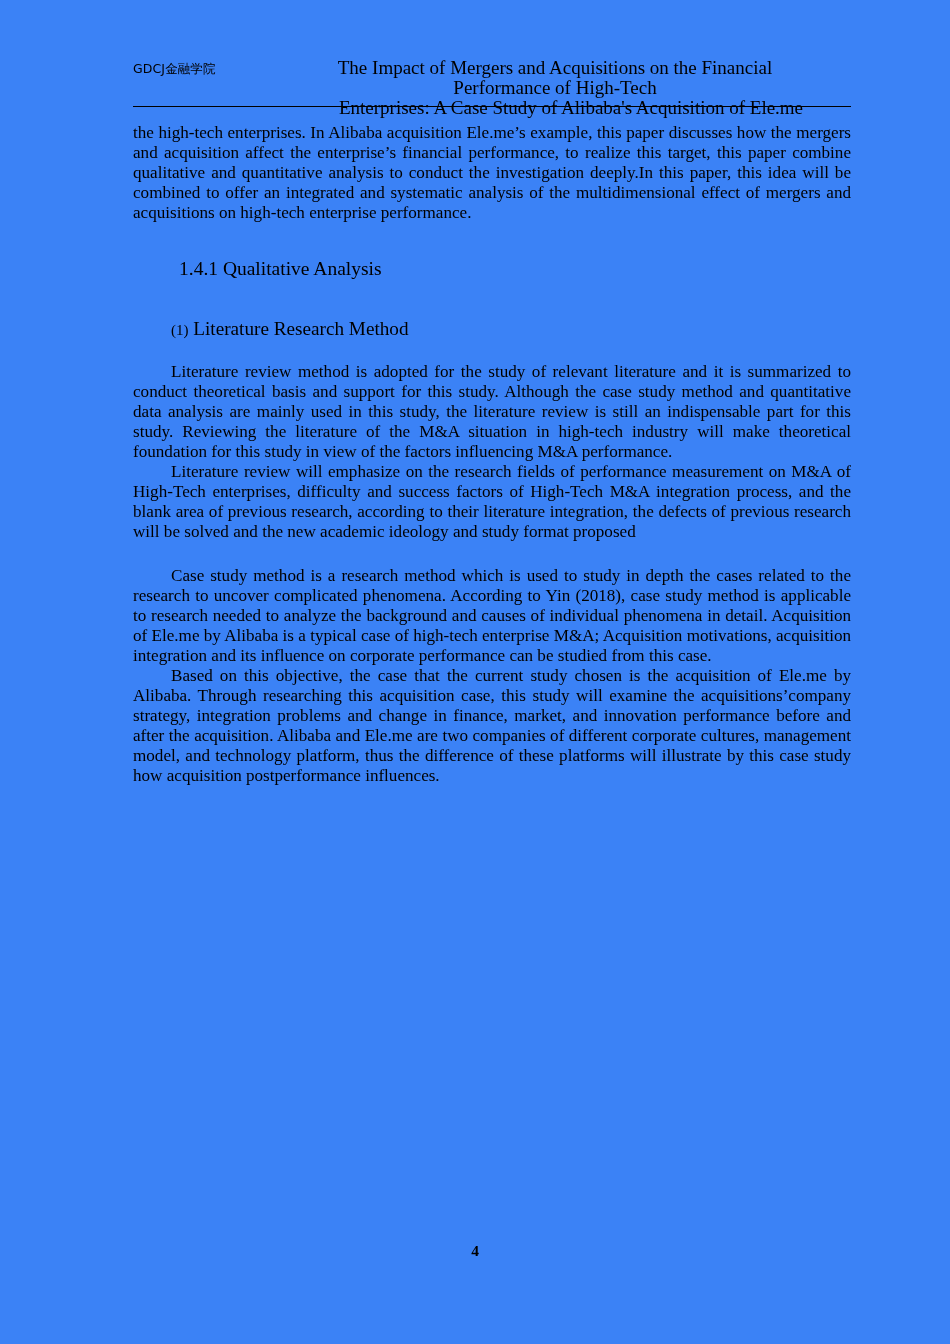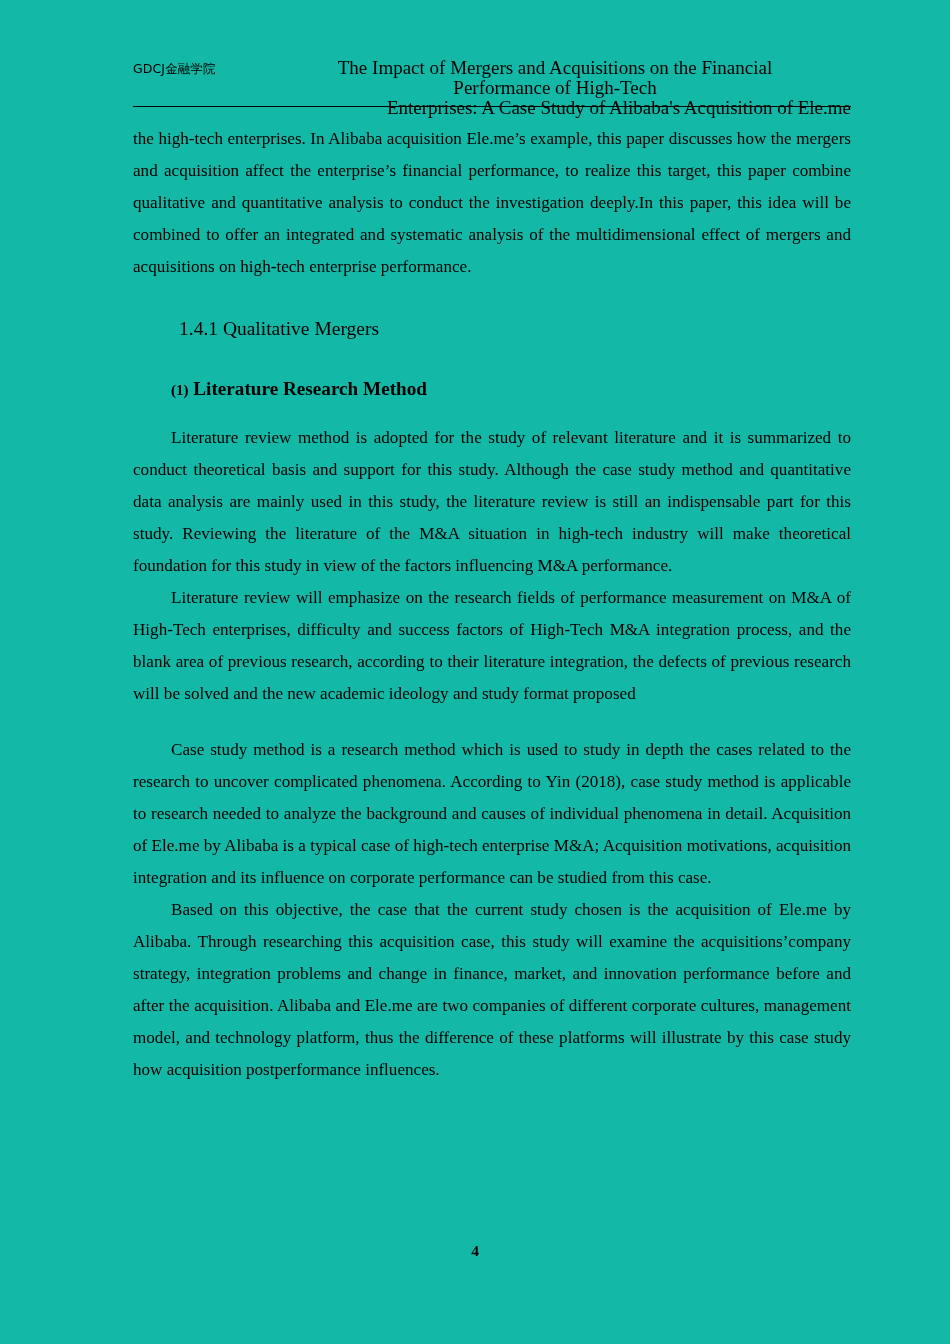--- a/index.html
+++ b/index.html
@@ -14,21 +14,21 @@
     color: #000000;
     position: relative;
     overflow: hidden;
   }
   .page {
     width: 950px;
     height: 1344px;
     box-sizing: border-box;
     padding: 0;
     position: relative;
-    background: #14b8a6;
+    background: #3b82f6;
   }
   .content {
     position: absolute;
     left: 133px;
     top: 0;
     width: 718px;
   }
 
   
   .header {
@@ -61,61 +61,61 @@
     line-height: 20px;
     color: #000;
   }
   .header-title .line1 {
     display: block;
     text-align: center;
     padding-right: 32px;
   }
   .header-title .line2 {
     display: block;
-    text-align: right;
+    text-align: center;
     padding-right: 0px;
   }
   .header-rule {
     position: absolute;
     left: 0;
     right: 0;
     top: 106px;
     border-top: 1.1px solid #000;
     height: 0;
   }
 
   
   .body-area {
     padding-top: 17px;
   }
   p.para {
     margin: 0;
     font-size: 17.1px;
-    line-height: 32px;
+    line-height: 20px;
     text-align: justify;
     text-justify: inter-word;
     text-indent: 0;
     word-spacing: 0px;
   }
   p.para.indent {
     text-indent: 38px;
   }
 
   h2.sec-heading {
     margin: 0;
     padding-left: 46px;
     font-size: 19.5px;
     font-weight: normal;
     line-height: 32px;
   }
   h3.sub-heading {
     margin: 0;
     padding-left: 38px;
     font-size: 19.2px;
-    font-weight: bold;
+    font-weight: normal;
     line-height: 32px;
   }
   h3.sub-heading .num {
     font-size: 15.0px;
     vertical-align: 0.5px;
   }
 
   .gap-lg { height: 30px; }
   .gap-md { height: 28px; }
   .gap-sm { height: 16px; }
@@ -149,21 +149,21 @@
       </div>
       <div class="header-rule"></div>
     </div>
 
     <div class="body-area">
 
       <p class="para">the high-tech enterprises. In Alibaba acquisition Ele.me’s example, this paper discusses how the mergers and acquisition affect the enterprise’s financial performance, to realize this target, this paper combine qualitative and quantitative analysis to conduct the investigation deeply.In this paper, this idea will be combined to offer an integrated and systematic analysis of the multidimensional effect of mergers and acquisitions on high-tech enterprise performance.</p>
 
       <div class="gap-lg"></div>
 
-      <h2 class="sec-heading">1.4.1 Qualitative Mergers</h2>
+      <h2 class="sec-heading">1.4.1 Qualitative Analysis</h2>
 
       <div class="gap-md"></div>
 
       <h3 class="sub-heading">
         <span class="num">(1)</span>
         <span>Literature Research Method</span>
       </h3>
 
       <div class="gap-sm"></div>
 

